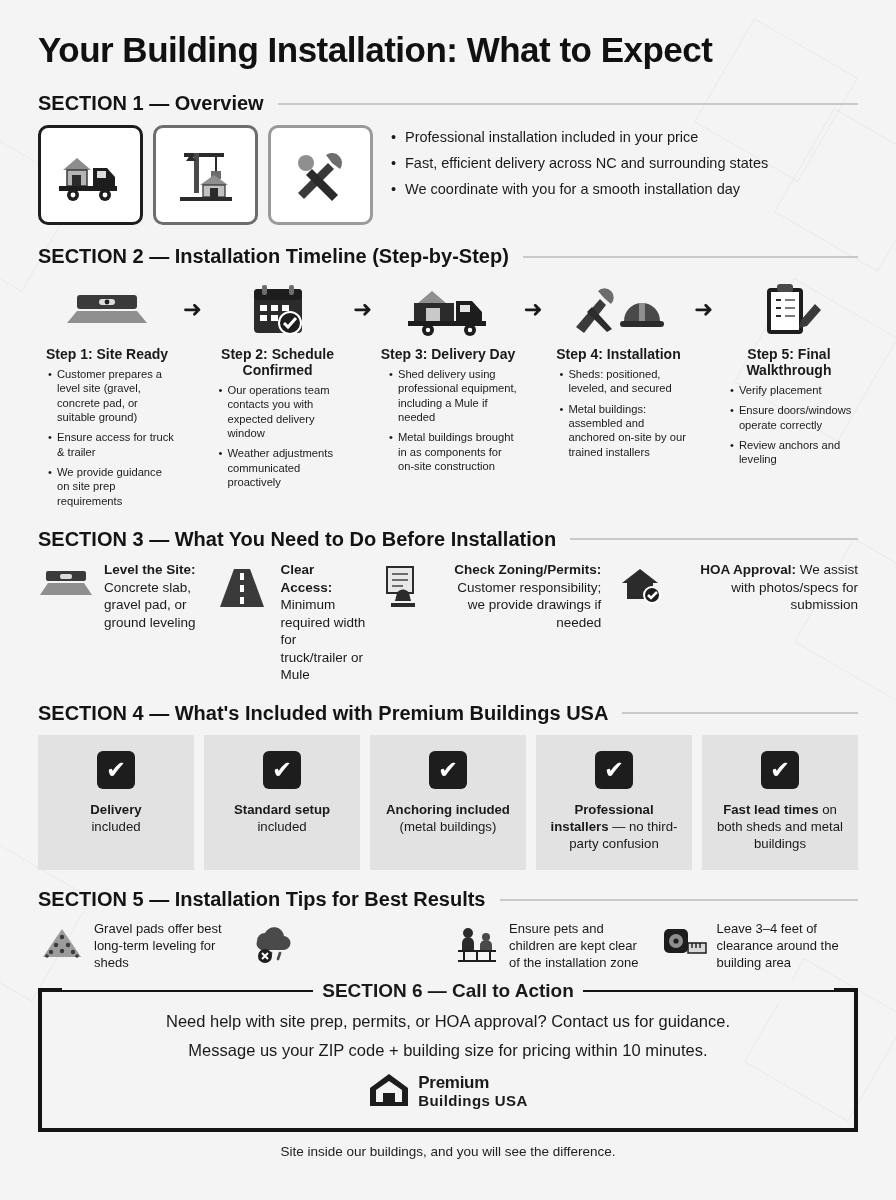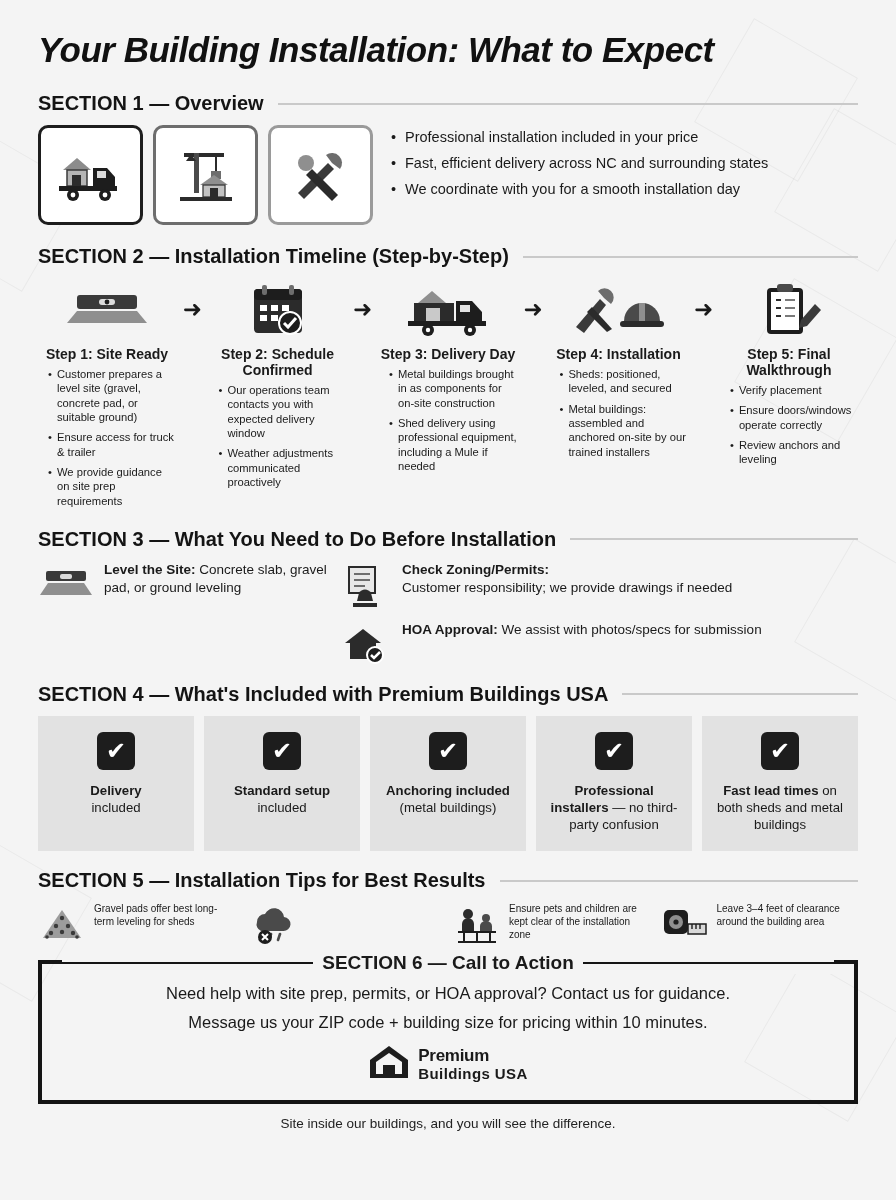--- a/index.html
+++ b/index.html
@@ -19,21 +19,20 @@
     transform: rotate(30deg);
   }
   .page { position: relative; z-index: 1; padding: 30px 38px 10px 38px; }
 
   h1.title {
     font-size: 35px;
     font-weight: bold;
     letter-spacing: -0.5px;
     margin-bottom: 22px;
     color: #111;
-    font-style: italic;
   }
 
   .sec-head {
     display: flex; align-items: center; gap: 14px;
     margin-bottom: 10px;
   }
   .sec-head .txt { font-size: 20px; font-weight: bold; white-space: nowrap; color:#141414; }
   .sec-head .rule { flex: 1; height: 2px; background: #c9c9c9; }
 
   
@@ -60,38 +59,38 @@
   .step li { list-style: none; font-size: 11.2px; line-height: 1.28; margin-bottom: 6px; position: relative; padding-left: 9px; }
   .step li::before { content: "•"; position: absolute; left: 0; }
   .arrow { width: 34px; display: flex; align-items: center; justify-content: center; height: 62px; font-size: 23px; }
 
   
   .s3 { display: flex; gap: 8px; margin-bottom: 18px; }
   .s3 .cell { display: flex; gap: 10px; align-items: flex-start; }
   .s3 .cell .ic { width: 56px; flex: none; display: flex; justify-content: center; padding-top: 4px; }
   .s3 .cell .tx { font-size: 13.5px; line-height: 1.3; }
   .s3 .cell .tx b { font-weight: bold; }
-  .s3 .col3 { display: flex; flex-direction: column; gap: 12px; }
+  .s3 .col3 { display: flex; flex-direction: row; gap: 12px; text-align: right; }
 
   
   .s4 { display: flex; gap: 10px; margin-bottom: 18px; }
   .card {
     flex: 1; background: #e2e2e2; padding: 16px 8px 18px;
     display: flex; flex-direction: column; align-items: center; text-align: center;
   }
   .chk { width: 38px; height: 38px; background: #1d1d1d; border-radius: 6px;
          color: #fff; font-size: 24px; display: flex; align-items: center; justify-content: center; margin-bottom: 12px; }
   .card .t { font-size: 13.2px; line-height: 1.3; }
   .card .t b { font-weight: bold; }
 
   
   .s5 { display: flex; gap: 10px; margin-bottom: 16px; }
   .tip { flex: 1; display: flex; gap: 8px; align-items: flex-start; }
   .tip .ic { width: 48px; flex: none; display: flex; justify-content: center; }
-  .tip .tx { font-size: 10px; line-height: 1.3; }
+  .tip .tx { font-size: 13px; line-height: 1.3; }
 
   
   .cta { border: 4px solid #141414; padding: 6px 20px 16px; position: relative; margin-top: 4px; }
   .cta-head { display: flex; align-items: center; gap: 3px; margin: -18px 0 10px; background: #f4f4f4; }
   .cta-head .rule { flex: 1; height: 2px; background: #141414; }
   .cta-head .txt { font-size: 19px; font-weight: bold; padding: 0 6px; }
   .cta p { text-align: center; font-size: 16.5px; font-weight: normal; margin: 10px 0; }
   .logo { display: flex; align-items: center; justify-content: center; gap: 8px; margin-top: 12px; }
   .logo .lt .l1 { font-size: 17px; font-weight: bold; letter-spacing: -0.3px; line-height: 1; }
   .logo .lt .l2 { font-size: 15px; font-weight: bold; letter-spacing: 0.4px; }
@@ -226,22 +225,22 @@
             <rect x="62" y="24" width="10" height="7" fill="#e3e3e3"></rect>
             <rect x="10" y="40" width="78" height="5" fill="#1d1d1d"></rect>
             <circle cx="30" cy="49" r="6" fill="#1d1d1d"></circle>
               <circle cx="30" cy="49" r="2.2" fill="#fff"></circle>
             <circle cx="72" cy="49" r="6" fill="#1d1d1d"></circle>
               <circle cx="72" cy="49" r="2.2" fill="#fff"></circle>
           </svg>
         </div>
         <h4>Step 3: Delivery Day</h4>
         <ul>
+          <li>Shed delivery using professional equipment, including a Mule if needed</li>
           <li>Metal buildings brought in as components for on-site construction</li>
-          <li>Shed delivery using professional equipment, including a Mule if needed</li>
         </ul>
       </div>
 
       <div class="arrow">➜</div>
 
       <div class="step">
         <div class="ic">
           <svg width="100" height="56" viewBox="0 0 100 56">
             <path d="M8 46 L32 18 l6 6 L16 52 Z" fill="#3a3a3a"></path>
             <path d="M30 10 a9 9 0 0 1 13 13 l-7 -6 z" fill="#6d6d6d"></path>
@@ -303,20 +302,36 @@
           <rect x="22" y="9" width="12" height="5" rx="2" fill="#dcdcdc"></rect>
           <polygon points="2,30 54,30 46,18 10,18" fill="#8f8f8f"></polygon>
         </svg>
       </div>
       <div class="tx">
         <b>Level the Site:</b>
         <span>Concrete slab, gravel pad, or ground leveling</span>
       </div>
     </div>
 
+    <div class="cell" style="width:260px;">
+      <div class="ic">
+        <svg width="52" height="46" viewBox="0 0 52 46">
+          <polygon points="18,4 34,4 48,42 4,42" fill="#3a3a3a"></polygon>
+          <g fill="#fff">
+            <rect x="24" y="8" width="4" height="7"></rect>
+              <rect x="24" y="20" width="4" height="7"></rect>
+            <rect x="24" y="32" width="4" height="7"></rect>
+          </g>
+        </svg>
+      </div>
+      <div class="tx">
+        <b>Clear Access:</b>
+        <span>Minimum required width for truck/trailer or Mule</span>
+      </div>
+    </div>
 
     <div class="col3">
       <div class="cell">
         <div class="ic">
           <svg width="46" height="44" viewBox="0 0 46 44">
             <rect x="8" y="2" width="26" height="26" fill="#e8e8e8" stroke="#2b2b2b" stroke-width="2"></rect>
             <g stroke="#6d6d6d" stroke-width="2">
               <line x1="13" y1="9" x2="29" y2="9"></line>
                 <line x1="13" y1="15" x2="29" y2="15"></line>
               <line x1="13" y1="21" x2="24" y2="21"></line>

